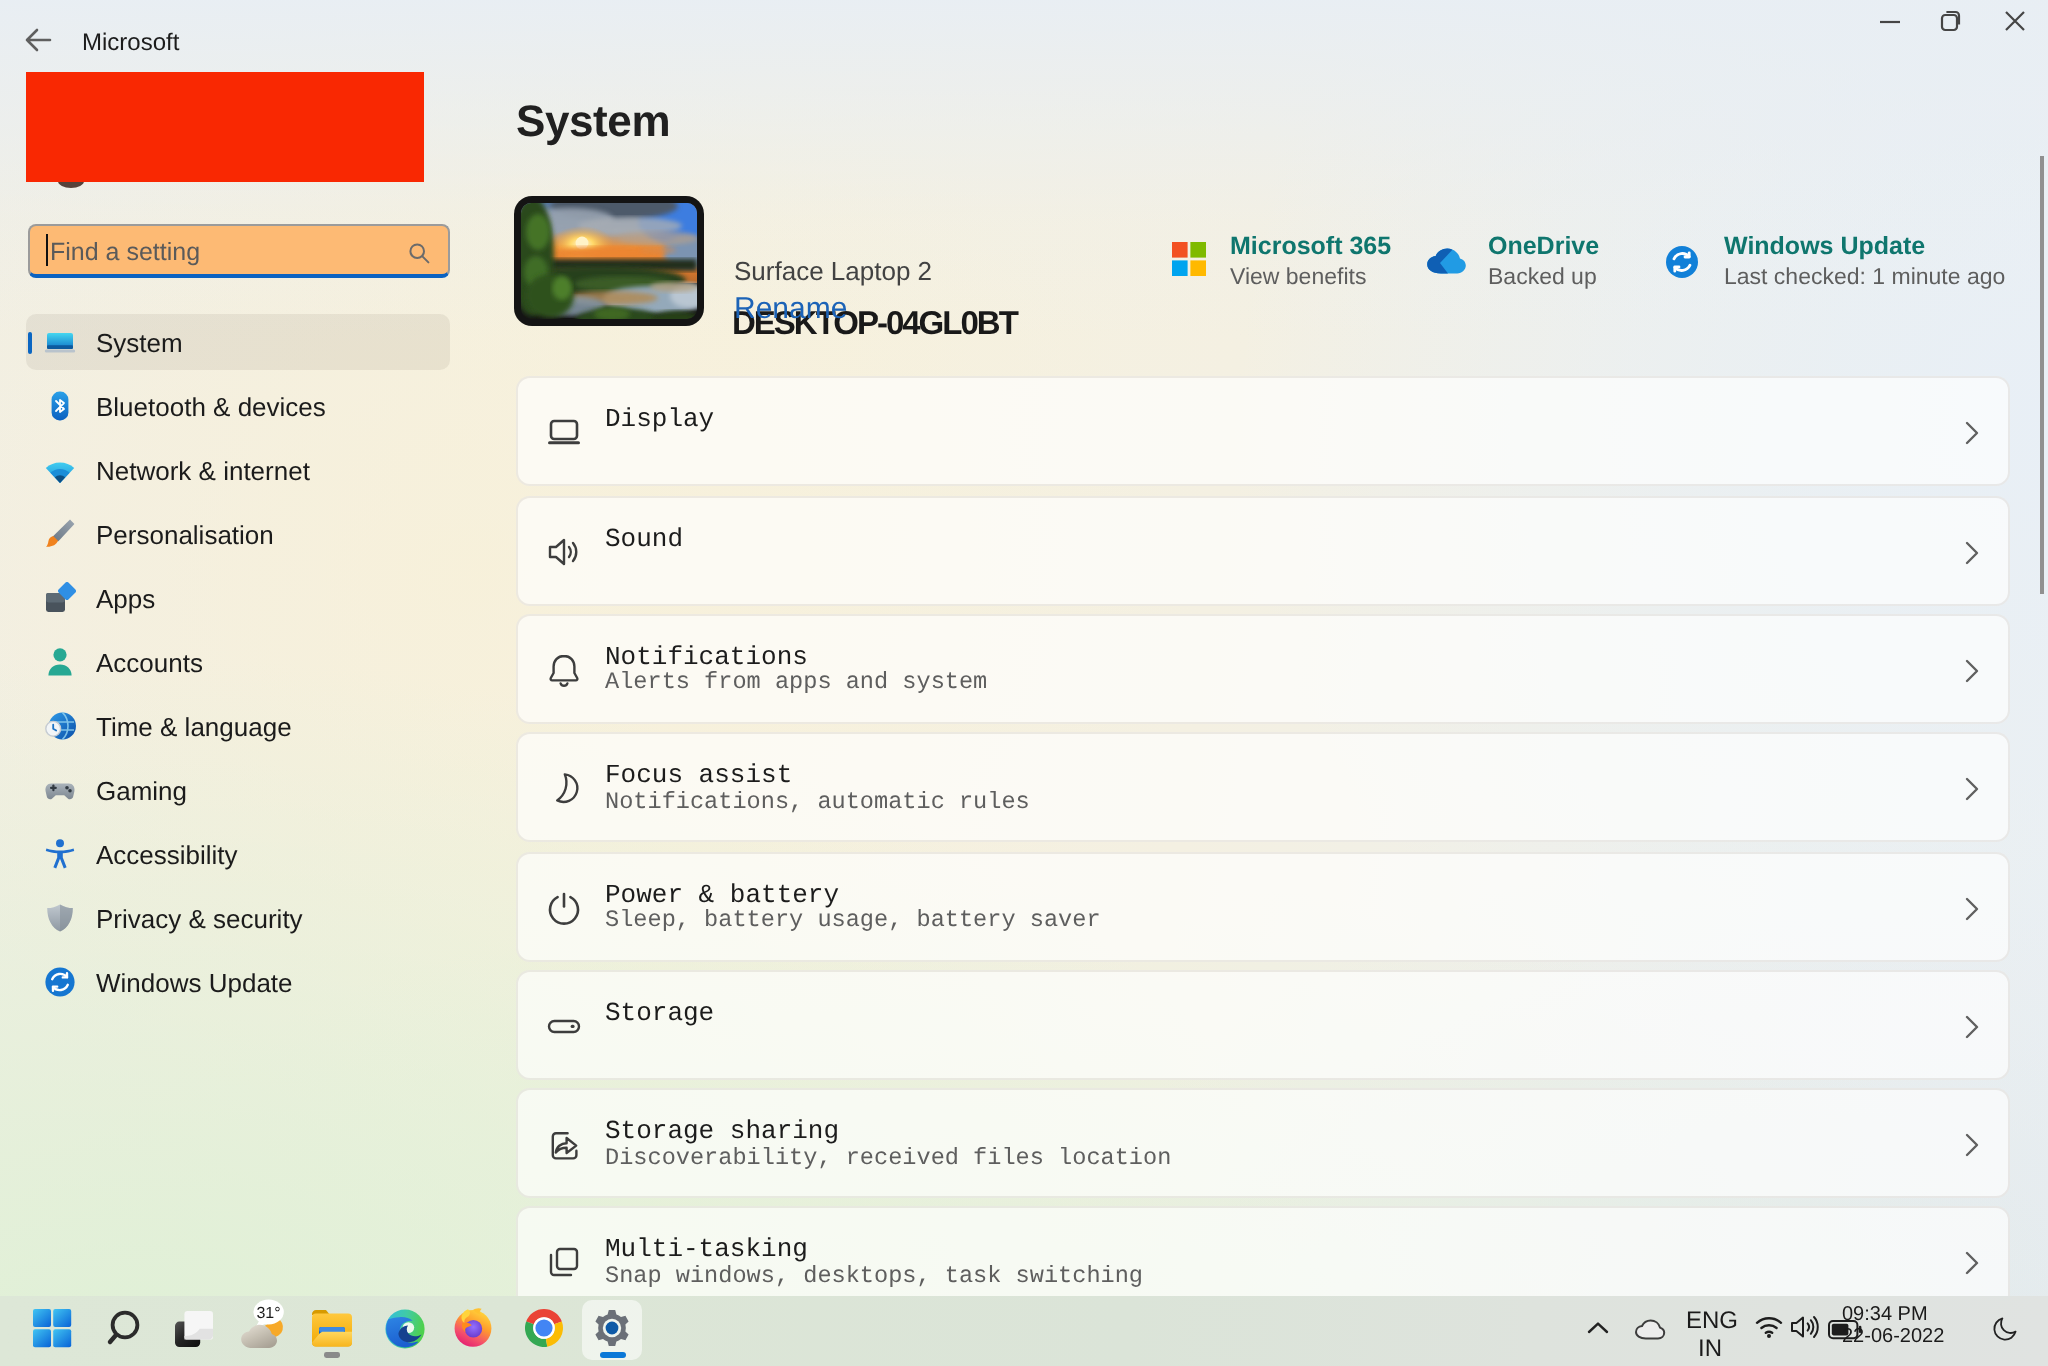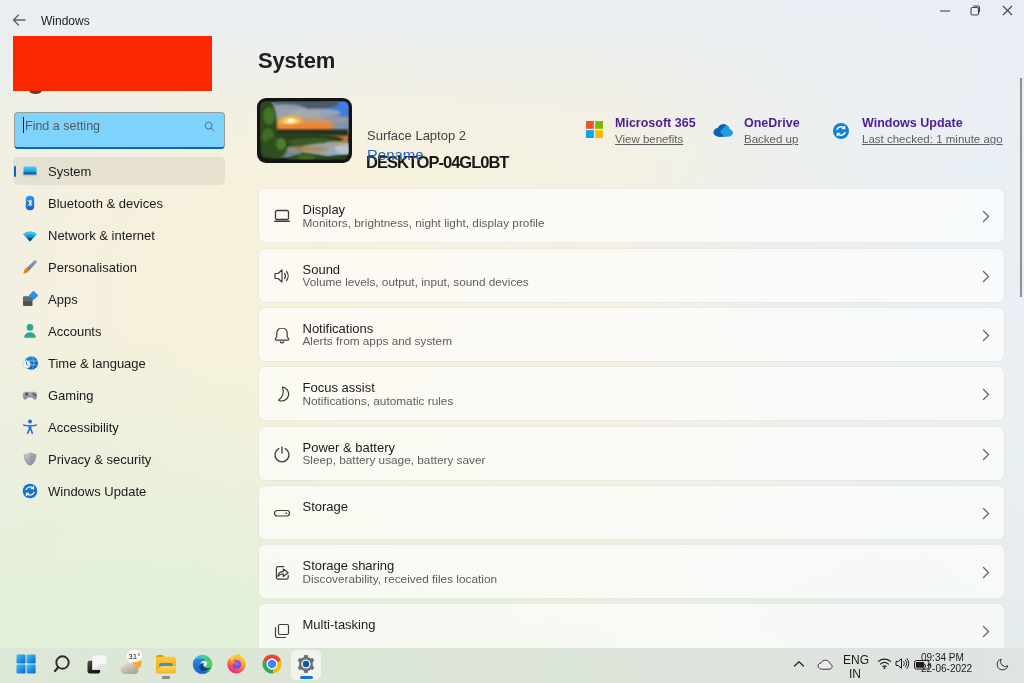--- a/index.html
+++ b/index.html
@@ -18,51 +18,52 @@
   }
   .abs { position:absolute; }
 
   
   #settings-title { left:41px; top:14px; font-size:12px; color:#1c1c1c; }
 
   
   #redbox { left:13px; top:36px; width:199px; height:55px; background:#f92802; }
   #avatar-sliver { left:29px; top:87px; width:13px; height:7px; border-radius:50%; background:#57423a; }
   #searchbox {
-    left:14px; top:112px; width:211px; height:37px;
-    background:#7dd3fc; border:1px solid #9b9b9b; border-bottom:2px solid #0b62c1;
+    left:14px; top:112px; width:211px; height:27px;
+    background:#fdba74; border:1px solid #9b9b9b; border-bottom:2px solid #0b62c1;
     border-radius:4px;
   }
   #searchbox .ph { position:absolute; left:10px; top:6px; font-size:12.5px; color:#5a5a5a; }
   #searchbox .caret { position:absolute; left:8px; top:4px; width:1px; height:16px; background:#111; }
   nav { left:0; top:157px; width:240px; position:absolute; }
   .nav-item { position:absolute; left:13px; width:212px; height:28px; }
   .nav-item .ico { position:absolute; left:9px; top:6px; width:16px; height:16px; }
   .nav-item .lbl { position:absolute; left:35px; top:7px; font-size:13px; color:#1b1b1b; }
   .nav-item.sel { background:rgba(118,110,90,0.11); border-radius:5px; }
   .nav-item.sel::before {
     content:""; position:absolute; left:0.5px; top:9px; width:2px; height:10.5px;
     border-radius:1.5px; background:#0b66c2;
   }
 
   
   #page-title { left:258px; top:48px; font-size:22px; font-weight:700; color:#202020; letter-spacing:-0.2px; }
   #devname { left:366px; top:104.5px; font-size:16.5px; letter-spacing:-1px; font-weight:700; color:#191919;margin-top:48px; }
   #devmodel { left:367px; top:128px; font-size:13px; color:#424242; }
   #rename { left:367px; top:146px; font-size:15px; color:#1c63b7;text-align:center; }
 
-  .stat-title { font-size:12.5px; font-weight:700; color:#4c1d95; position:absolute; top:116px; }
-  .stat-sub { font-size:11.5px; color:#5e5e5e; position:absolute; top:133px;text-decoration:underline; }
+  .stat-title { font-size:12.5px; font-weight:700; color:#0f766e; position:absolute; top:116px; }
+  .stat-sub { font-size:11.5px; color:#5e5e5e; position:absolute; top:133px; }
 
   
   .card {
     position:absolute; left:258px; width:747px; height:55px;
     background:rgba(255,255,255,0.66);
     border:1px solid rgba(120,110,90,0.12);
     border-radius:7px;
+    font-family:Liberation Mono, monospace;
   }
   .card .cico { position:absolute; left:14px; top:18px; width:18px; height:18px; }
   .card .t { position:absolute; left:43.5px; top:13px; font-size:13px; color:#1c1c1c; }
   .card .s { position:absolute; left:43.5px; top:26.6px; font-size:11.8px; color:#5e5e5e; }
   .card .chev { position:absolute; right:14px; top:21px; width:8px; height:13px; }
 
   #scrollbar { left:1020px; top:78px; width:2px; height:219px; background:#909090; }
 
   
   #taskbar {
@@ -71,21 +72,21 @@
   }
   .tray-txt { position:absolute; font-size:12px; color:#1b1b1b; text-align:center; }
   #clock { position:absolute; right:33px; top:652px; width:70px; text-align:left; font-size:10px; color:#1b1b1b; line-height:11px; }
 </style>
 </head>
 <body>
 
   <svg class="abs" id="backarrow" style="left:12px;top:13px" width="14" height="14" viewBox="0 0 14 14">
     <path d="M13 7 H1.5 M6.5 2 L1.5 7 L6.5 12" fill="none" stroke="#5f5f5f" stroke-width="1.3" stroke-linecap="round" stroke-linejoin="round"></path>
   </svg>
-  <div class="abs" id="settings-title">Windows</div>
+  <div class="abs" id="settings-title">Microsoft</div>
   <svg class="abs" style="left:939px;top:5px" width="80" height="12" viewBox="0 0 80 12">
     <path d="M1 6 H11" stroke="#454545" stroke-width="1.1"></path>
     <rect x="32" y="2.5" width="7.5" height="7.5" rx="1.6" fill="none" stroke="#454545" stroke-width="1.1"></rect>
     <path d="M34.2 1 h4.6 a1.7 1.7 0 0 1 1.7 1.7 v4.6" fill="none" stroke="#454545" stroke-width="1.1"></path>
     <path d="M64 1 L73 10 M73 1 L64 10" stroke="#454545" stroke-width="1.1"></path>
   </svg>
 
   <div class="abs" id="avatar-sliver"></div>
   <div class="abs" id="redbox"></div>
   <div class="abs" id="searchbox">
@@ -289,32 +290,30 @@
   <div class="stat-title" style="left:862px">Windows Update</div>
   <div class="stat-sub" style="left:862px">Last checked: 1 minute ago</div>
 
   <div id="cards">
     <div class="card" style="top:188.3px">
     <span class="cico"><svg width="18" height="18" viewBox="0 0 18 18">
           <rect x="2.5" y="3.5" width="13" height="9" rx="1.6" fill="none" stroke="#3d3d3d" stroke-width="1.3"></rect>
           <rect x="1" y="13.6" width="16" height="1.5" rx="0.75" fill="#3d3d3d"></rect>
         </svg></span>
     <div class="t">Display</div>
-      <div class="s">Monitors, brightness, night light, display profile</div>
     <svg class="chev" viewBox="0 0 8 13">
         <path d="M1.5 1.5 L6.5 6.5 L1.5 11.5" fill="none" stroke="#606060" stroke-width="1.2" stroke-linecap="round" stroke-linejoin="round"></path>
       </svg>
   </div>
     <div class="card" style="top:247.60000000000002px">
     <span class="cico"><svg width="18" height="18" viewBox="0 0 18 18">
           <path d="M2 6.5 H5 L9 3 V15 L5 11.5 H2 Z" fill="none" stroke="#3d3d3d" stroke-width="1.2" stroke-linejoin="round"></path>
           <path d="M11.5 6.5 A4 4 0 0 1 11.5 11.5 M13.5 4.5 A7 7 0 0 1 13.5 13.5" fill="none" stroke="#3d3d3d" stroke-width="1.2" stroke-linecap="round"></path>
         </svg></span>
     <div class="t">Sound</div>
-      <div class="s">Volume levels, output, input, sound devices</div>
     <svg class="chev" viewBox="0 0 8 13">
         <path d="M1.5 1.5 L6.5 6.5 L1.5 11.5" fill="none" stroke="#606060" stroke-width="1.2" stroke-linecap="round" stroke-linejoin="round"></path>
       </svg>
   </div>
     <div class="card" style="top:306.9px">
     <span class="cico"><svg width="18" height="18" viewBox="0 0 18 18">
           <path d="M9 2 C5.8 2 3.8 4.3 3.8 7.3 L3.8 10.5 L2.4 13 A0.8 0.8 0 0 0 3.1 14.2 L14.9 14.2 A0.8 0.8 0 0 0 15.6 13 L14.2 10.5 L14.2 7.3 C14.2 4.3 12.2 2 9 2 Z" fill="none" stroke="#3d3d3d" stroke-width="1.2" stroke-linejoin="round"></path>
           <path d="M7.3 15.7 A1.8 1.8 0 0 0 10.7 15.7" fill="none" stroke="#3d3d3d" stroke-width="1.2" stroke-linecap="round"></path>
         </svg></span>
     <div class="t">Notifications</div>
@@ -364,20 +363,21 @@
     <svg class="chev" viewBox="0 0 8 13">
         <path d="M1.5 1.5 L6.5 6.5 L1.5 11.5" fill="none" stroke="#606060" stroke-width="1.2" stroke-linecap="round" stroke-linejoin="round"></path>
       </svg>
   </div>
     <div class="card" style="top:603.4px">
     <span class="cico"><svg width="18" height="18" viewBox="0 0 18 18">
           <rect x="5.5" y="2.5" width="10" height="10" rx="1.5" fill="none" stroke="#3d3d3d" stroke-width="1.2"></rect>
           <path d="M12.5 15.5 L4 15.5 C3.2 15.5 2.5 14.8 2.5 14 L2.5 5.5" fill="none" stroke="#3d3d3d" stroke-width="1.2" stroke-linecap="round"></path>
         </svg></span>
     <div class="t">Multi-tasking</div>
+      <div class="s">Snap windows, desktops, task switching</div>
     <svg class="chev" viewBox="0 0 8 13">
         <path d="M1.5 1.5 L6.5 6.5 L1.5 11.5" fill="none" stroke="#606060" stroke-width="1.2" stroke-linecap="round" stroke-linejoin="round"></path>
       </svg>
   </div>
   </div>
 
   <div class="abs" id="scrollbar"></div>
 
   <div class="abs" id="taskbar"></div>
 

